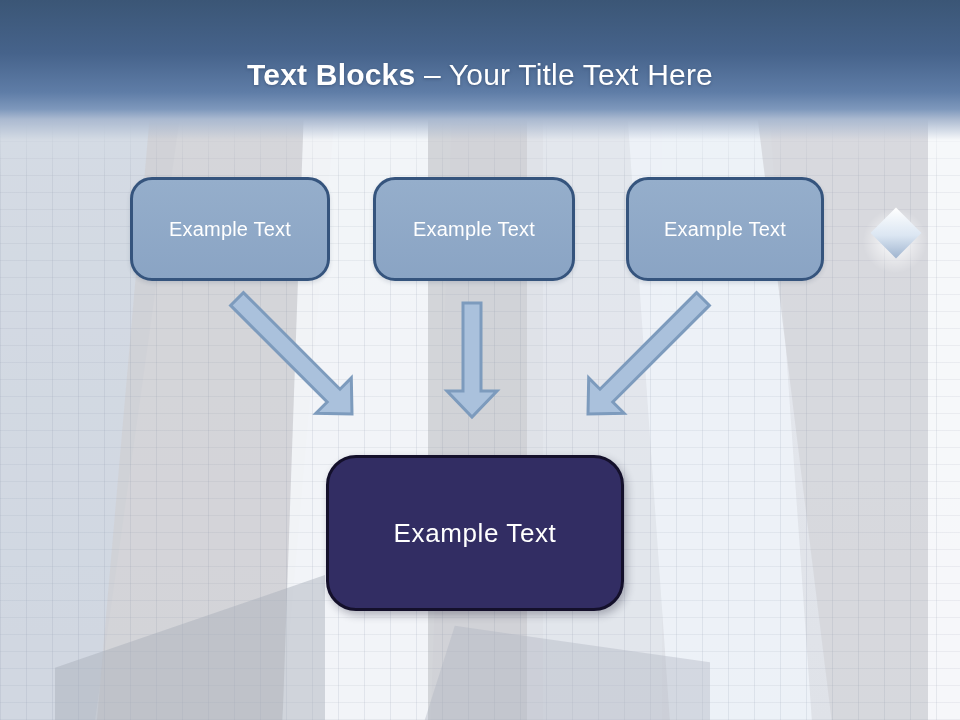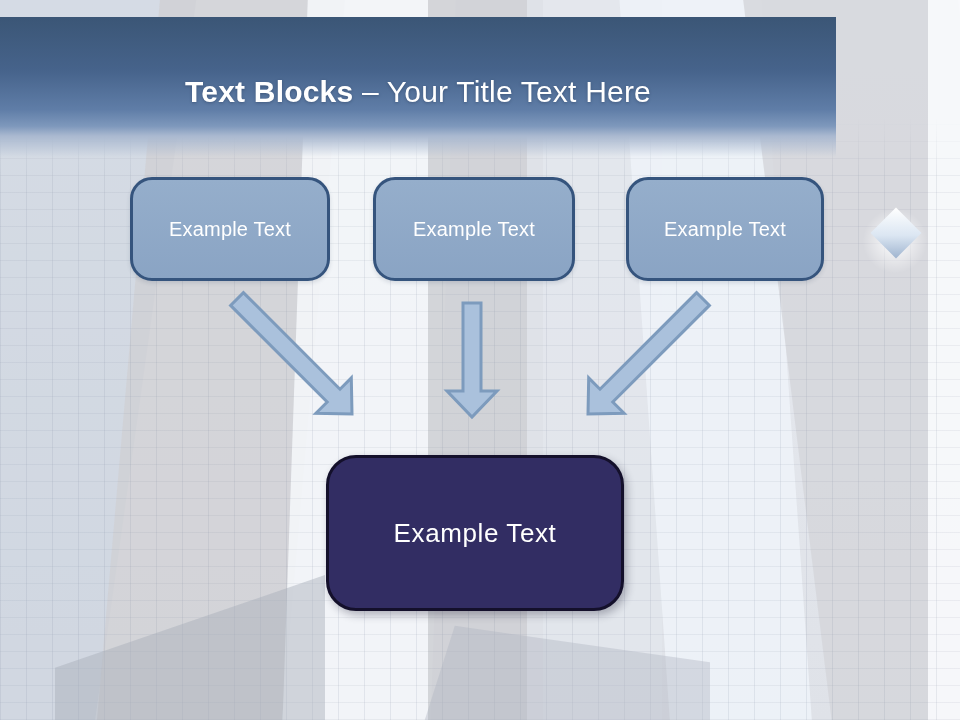--- a/index.html
+++ b/index.html
@@ -33,21 +33,21 @@
   .roof2{position:absolute;left:420px;top:595px;width:290px;height:140px;
     background:rgba(175,181,193,.4);
     clip-path:polygon(0 100%,12% 22%,100% 48%,100% 100%);}
   .diamond-glow{position:absolute;left:852px;top:198px;width:86px;height:86px;
     transform:rotate(45deg);
     background:radial-gradient(closest-side,rgba(255,255,255,.95),rgba(255,255,255,0) 75%);}
   .diamond-core{position:absolute;left:878px;top:215px;width:36px;height:36px;
     transform:rotate(45deg);
     background:linear-gradient(135deg,#ffffff 0%,#dbe6f2 55%,#9fb4cf 100%);}
   
-  .header{position:absolute;top:17px;left:0;width:836px;height:140px;
+  .header{position:absolute;top:0;left:0;width:960px;height:140px;
     background:linear-gradient(180deg,
       #3b5676 0%,#46638b 38%,#5f7da7 66%,#7e98bc 78%,
       #aab9d0 85%,rgba(226,230,237,0) 100%);}
   .title{position:absolute;top:56px;left:0;width:100%;text-align:center;
     color:#ffffff;font-size:30px;line-height:38px;letter-spacing:.2px;
     text-shadow:0 1px 3px rgba(25,40,65,.35);}
   .title-bold{font-weight:700;}
   .title-regular{font-weight:400;}
   
   .top-block{position:absolute;top:177px;height:104px;border-radius:22px;

